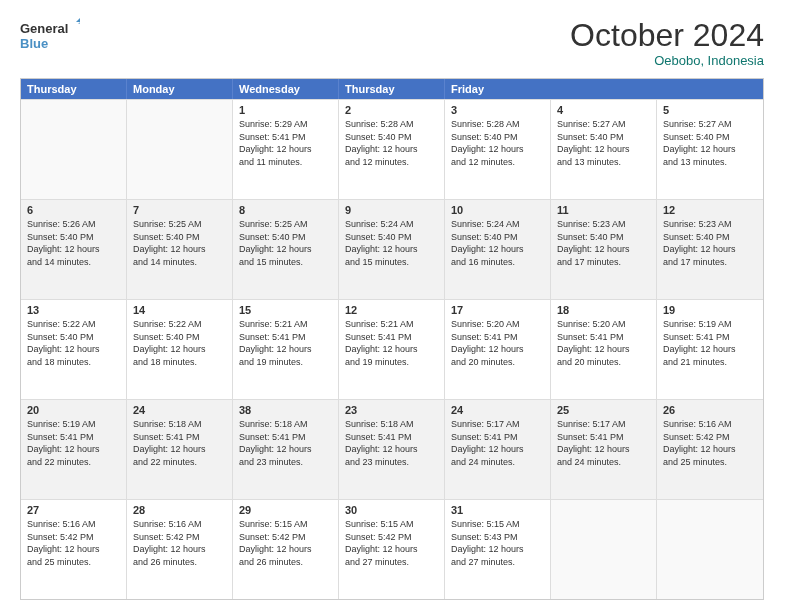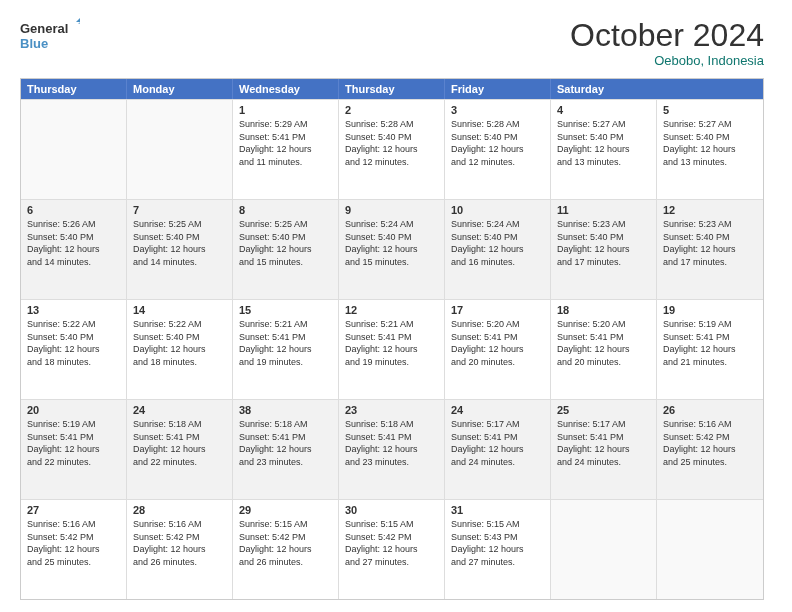--- a/index.html
+++ b/index.html
@@ -124,21 +124,20 @@
     </div>
   </div>
 
   <div class="calendar">
     <div class="cal-header">
     <div class="cal-header-cell">Thursday</div>
         <div class="cal-header-cell">Monday</div>
         <div class="cal-header-cell">Wednesday</div>
         <div class="cal-header-cell">Thursday</div>
         <div class="cal-header-cell">Friday</div>
-        <div class="cal-header-cell">Saturday</div>
       </div>
     <div class="cal-body">
     <div class="cal-row">
           <div class="cal-cell empty"></div>
           <div class="cal-cell empty"></div>
           <div class="cal-cell">
             <span class="day-num">1</span>
             <div class="day-info" style="white-space: pre-line;">Sunrise: 5:29 AM
 Sunset: 5:41 PM
 Daylight: 12 hours

